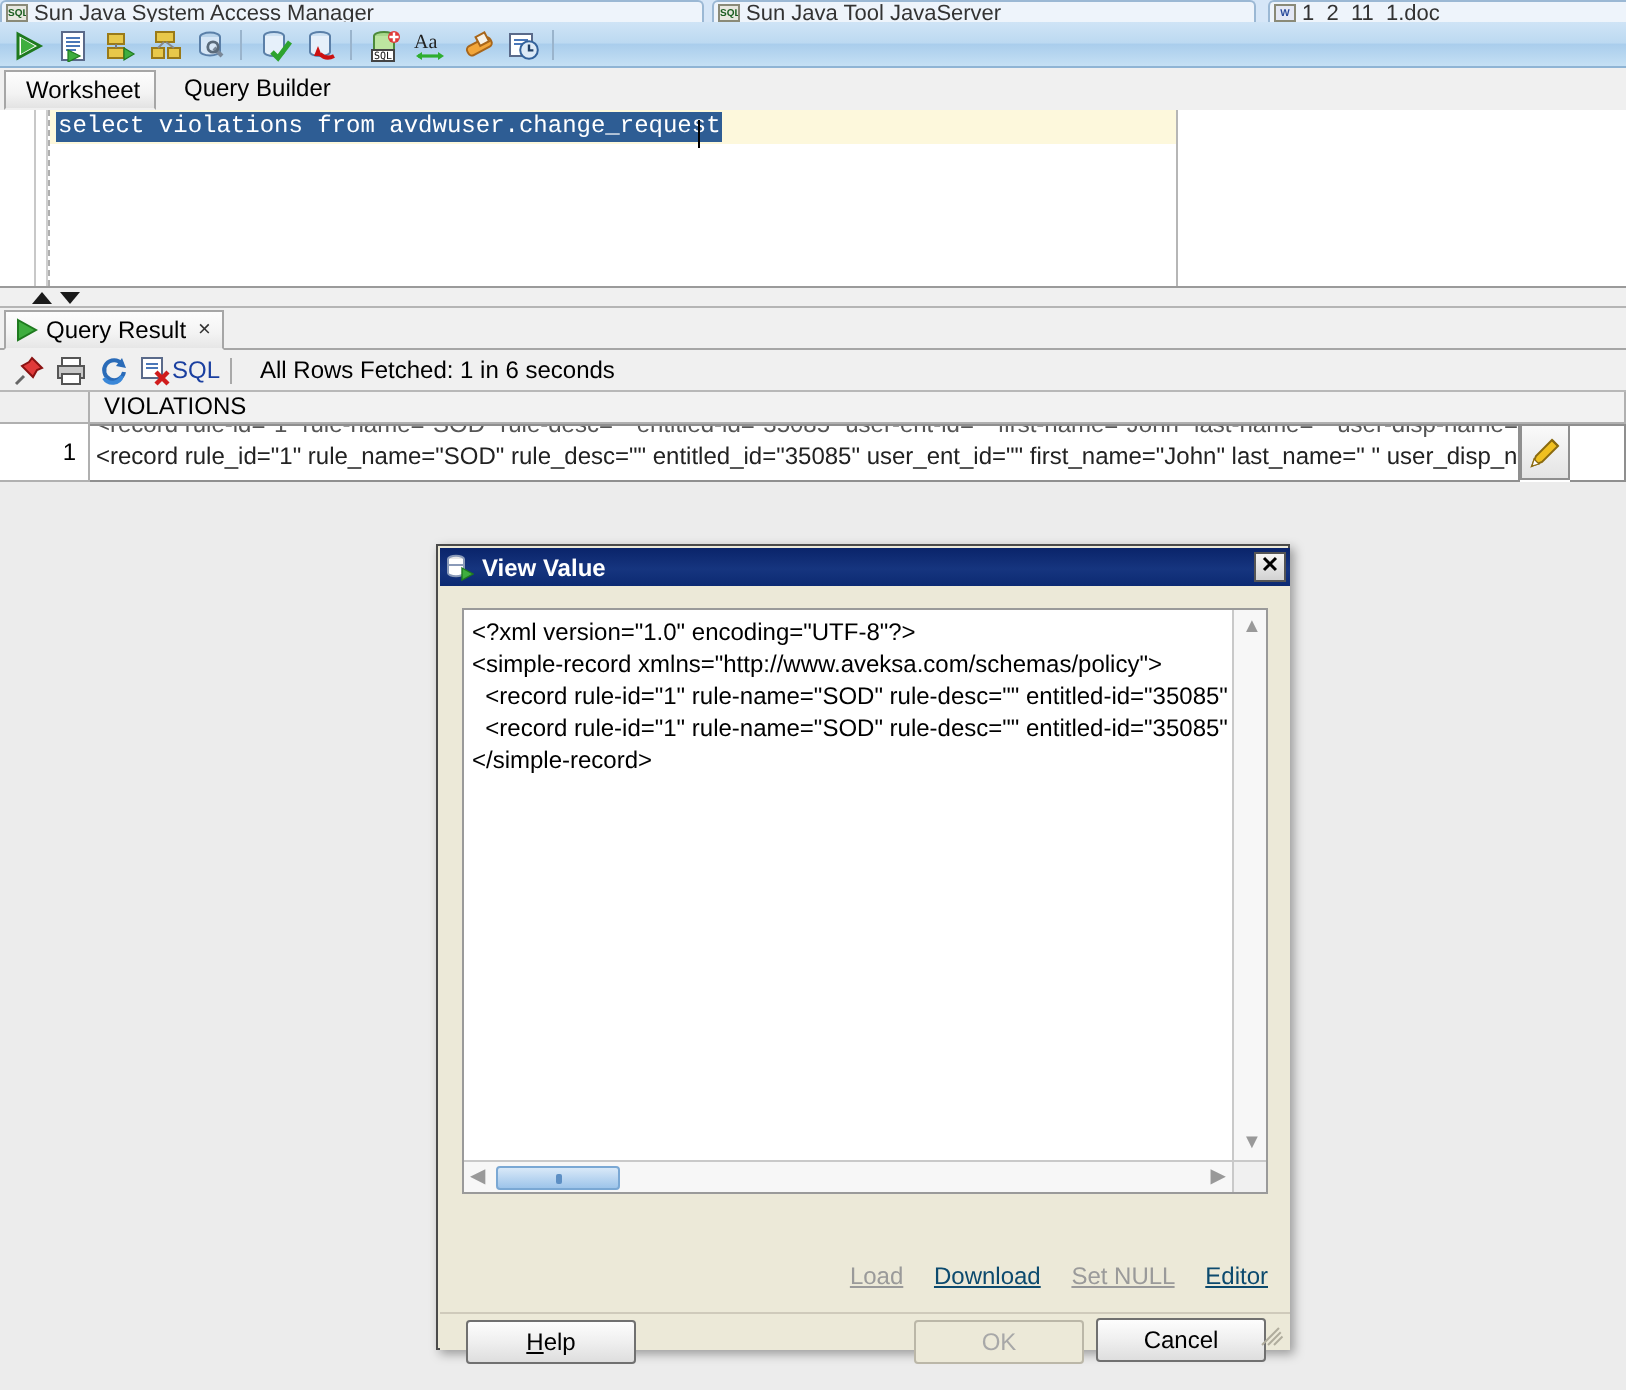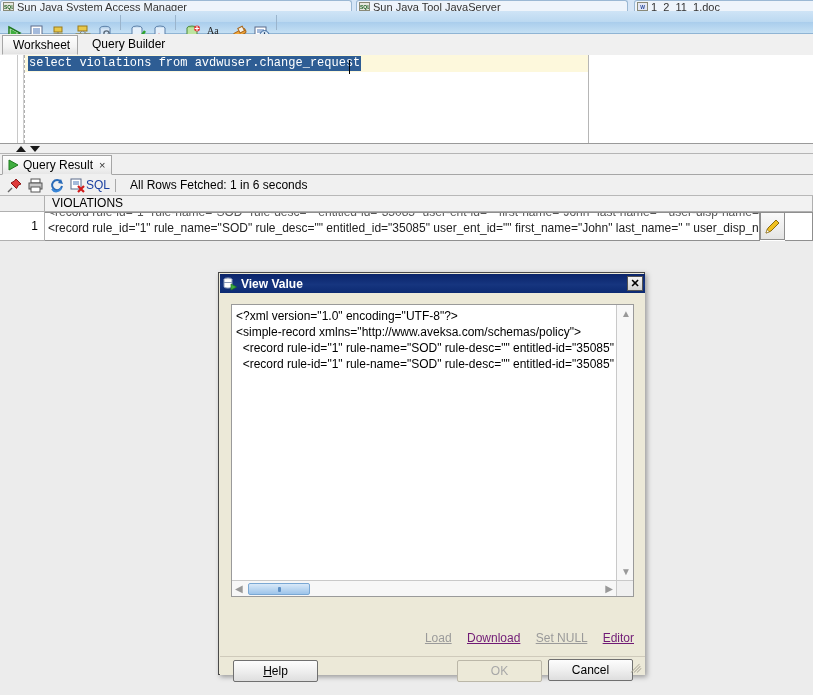--- a/index.html
+++ b/index.html
@@ -72,21 +72,20 @@
     box-sizing: border-box;
   }
   .tb-btn {
     position: absolute;
     top: 2px;
     width: 20px; height: 19px;
     display: flex;
     align-items: center;
     justify-content: center;
     cursor: default;
-    margin-top: 10px;
   }
   .tb-sep {
     position: absolute;
     top: 4px;
     width: 1px; height: 15px;
     background: #9ab4cc;
   }
 
   
   .wstabs {
@@ -490,21 +489,21 @@
     left: 11px; top: 338px;
     width: 403px; height: 16px;
     text-align: right;
     font-size: 12px;
   }
   .links a {
     margin-left: 12px;
     text-decoration: underline;
     cursor: default;
   }
-  .links a.on { color: #701a75; }
+  .links a.on { color: #0c4a6e; }
   .links a.off { color: #9a9a9a; }
 
   .dlg-sep {
     position: absolute;
     left: 0; top: 363px;
     width: 425px; height: 1px;
     background: #cfcabb;
   }
 
   .btn {
@@ -779,20 +778,21 @@
     </div>
 
     <div class="dlg-body">
 
       <div class="text-area">
         <div class="xml-pane">
           <div class="xml-line">&lt;?xml version="1.0" encoding="UTF-8"?&gt;</div>
           <div class="xml-line">&lt;simple-record xmlns="http://www.aveksa.com/schemas/policy"&gt;</div>
           <div class="xml-line">  &lt;record rule-id="1" rule-name="SOD" rule-desc="" entitled-id="35085" user-en</div>
           <div class="xml-line">  &lt;record rule-id="1" rule-name="SOD" rule-desc="" entitled-id="35085" user-en</div>
+          <div class="xml-line">&lt;/simple-record&gt;</div>
         </div>
 
         <div class="vscroll">
           <span class="sb-arrow" style="left:4px;top:4px;">▲</span>
           <span class="sb-arrow" style="left:4px;bottom:4px;">▼</span>
         </div>
 
         <div class="hscroll">
           <span class="sb-arrow" style="left:3px;top:3px;">◀</span>
           <span class="sb-arrow" style="right:3px;top:3px;">▶</span>

